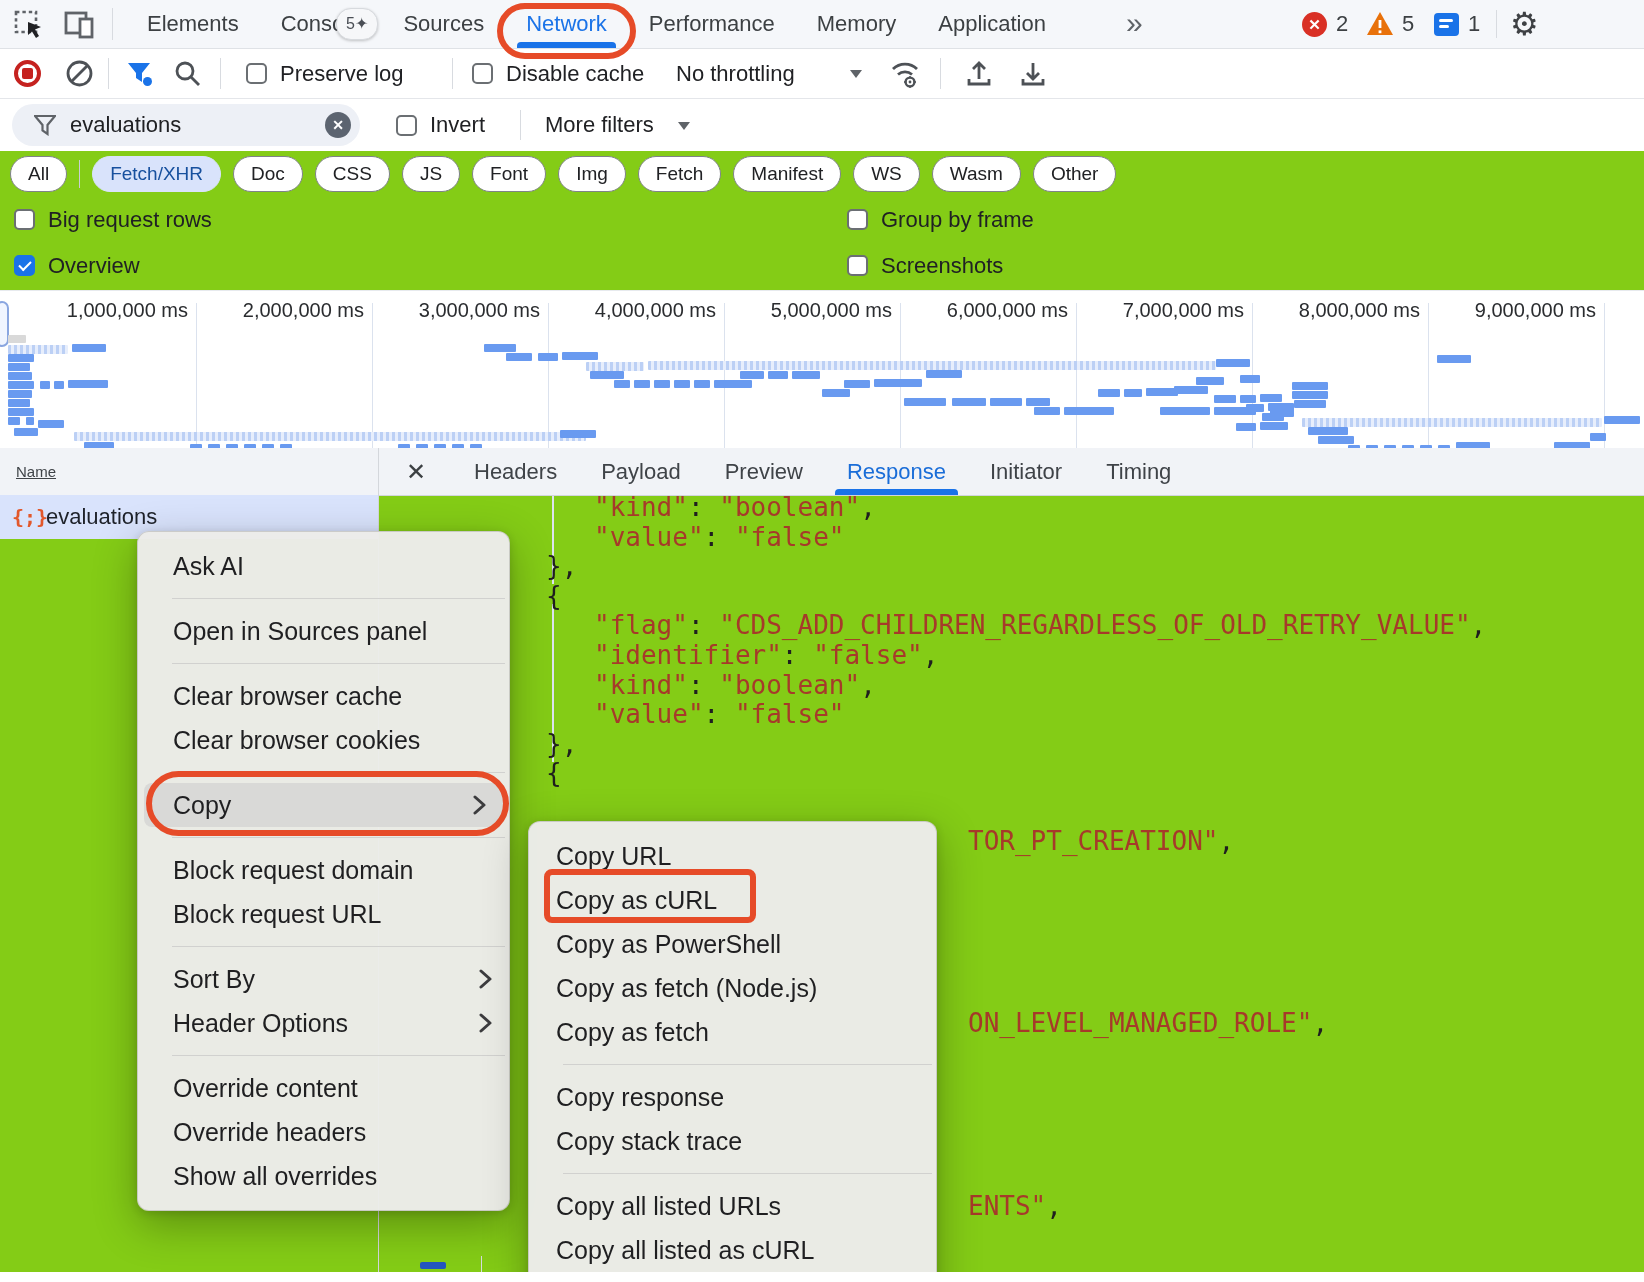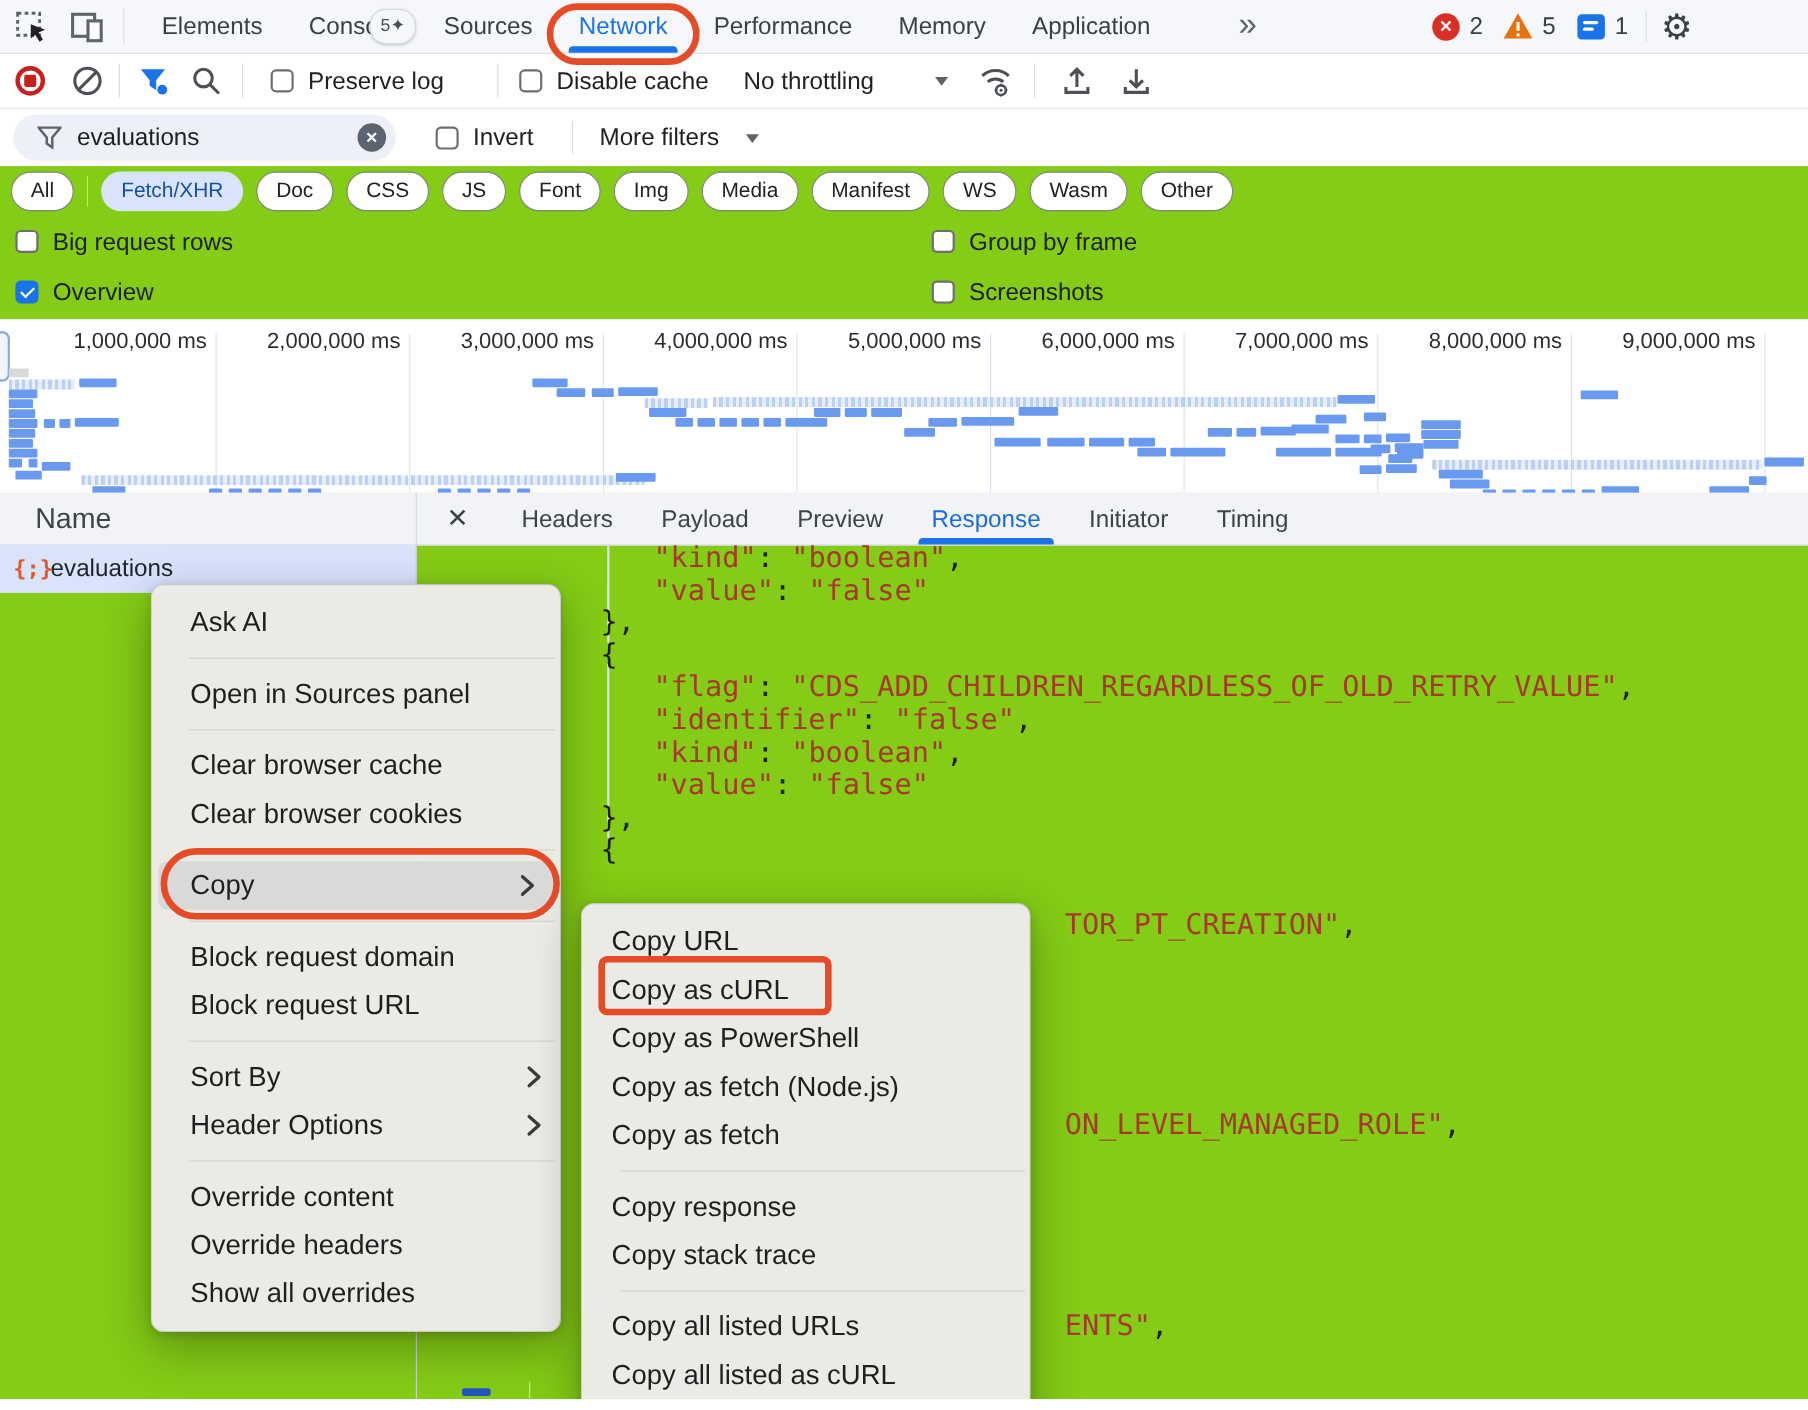--- a/index.html
+++ b/index.html
@@ -46,21 +46,21 @@
   #overview{position:absolute;left:0;top:290px;width:1644px;height:157px;background:#fff;border-top:1px solid #e7eaee;border-bottom:1px solid #d4d8dd;overflow:hidden;}
   .tick-line{position:absolute;top:12px;bottom:0;width:1px;background:#dbe2ee;}
   .tick-label{position:absolute;top:8px;font-size:20px;color:#2a2c2f;white-space:nowrap;}
   .bar{position:absolute;height:8px;border-radius:1px;}
   .bar.s{background:#699af0;}
   .bar.g{background:#d9d9d9;}
   .bar.l{height:9px;background:repeating-linear-gradient(90deg,#bcd0f5 0 3px,#e7eefc 3px 6px);}
   #ov-handle{position:absolute;left:-5px;top:10px;width:14px;height:46px;border:2px solid #8aa6e0;border-radius:7px;background:#f0f5ff;box-sizing:border-box;}
   
   #hdr{position:absolute;left:0;top:448px;width:1644px;height:47px;background:#f1f3f7;border-bottom:1px solid #d2d6db;}
-  #name-col-header{position:absolute;left:32px;top:0;height:47px;line-height:47px;font-size:26px;color:#3f4348;}
+  #name-col-header{position:absolute;left:16px;top:0;height:47px;line-height:47px;font-size:15px;color:#3f4348;text-decoration:underline;}
   #panel-divider{position:absolute;left:378px;top:448px;width:1px;bottom:0;background:#d4d7dc;}
   #detail-tabs{position:absolute;left:452px;top:0;height:47px;display:flex;}
   .dtab{position:relative;height:47px;line-height:47px;padding:0 22px;font-size:22px;color:#3f4348;white-space:nowrap;}
   .dtab.active{color:#1a6dd8;}
   .dtab-underline{position:absolute;left:10px;right:10px;bottom:0;height:6px;border-radius:4px 4px 0 0;background:#1a73e8;}
   #detail-close{position:absolute;left:406px;top:0;height:47px;line-height:47px;font-size:24px;color:#3c4043;}
   
   #req-row{position:absolute;left:0;top:495px;width:378px;height:44px;background:#d9e3fc;}
   #req-icon{position:absolute;left:12px;top:0;height:44px;line-height:44px;font-family:"DejaVu Sans Mono",monospace;font-size:20px;font-weight:bold;color:#e2572b;}
   #req-name{position:absolute;left:46px;top:0;height:44px;line-height:44px;font-size:22px;color:#1e222a;white-space:nowrap;}
@@ -207,21 +207,21 @@
 
   <div id="chips">
       <div class="chip">All</div>
       <div class="chip-divider"></div>
       <div class="chip sel">Fetch/XHR</div>
       <div class="chip">Doc</div>
       <div class="chip">CSS</div>
       <div class="chip">JS</div>
       <div class="chip">Font</div>
       <div class="chip">Img</div>
-      <div class="chip">Media</div>
+      <div class="chip">Fetch</div>
       <div class="chip">Manifest</div>
       <div class="chip">WS</div>
       <div class="chip">Wasm</div>
       <div class="chip">Other</div>
     </div>
 
   <span class="cb" style="left:14px;top:209px;"></span>
   <span class="lbl abs" style="left:48px;top:196px;height:48px;line-height:48px;">Big request rows</span>
   <span class="cb" style="left:847px;top:209px;"></span>
   <span class="lbl abs" style="left:881px;top:196px;height:48px;line-height:48px;">Group by frame</span>

